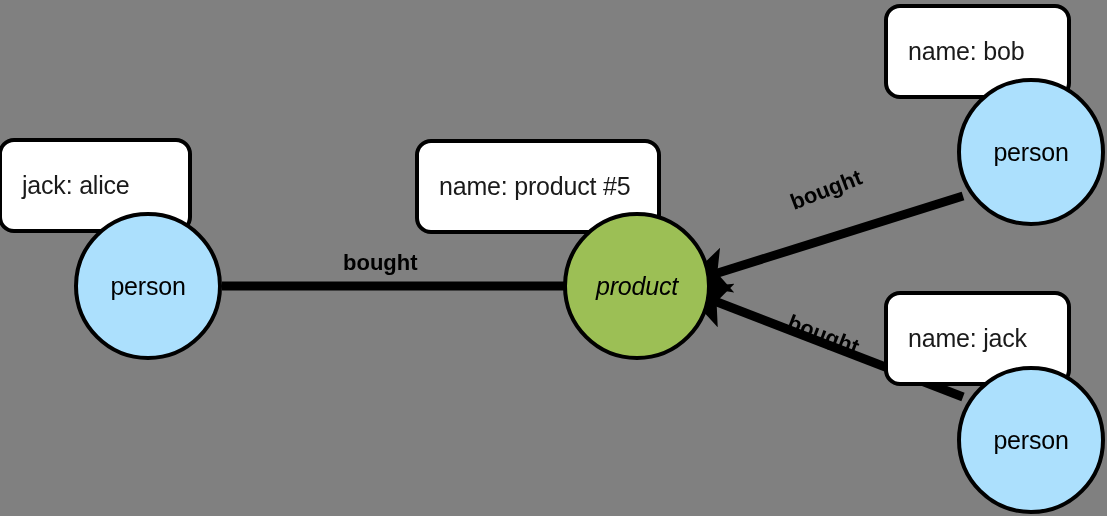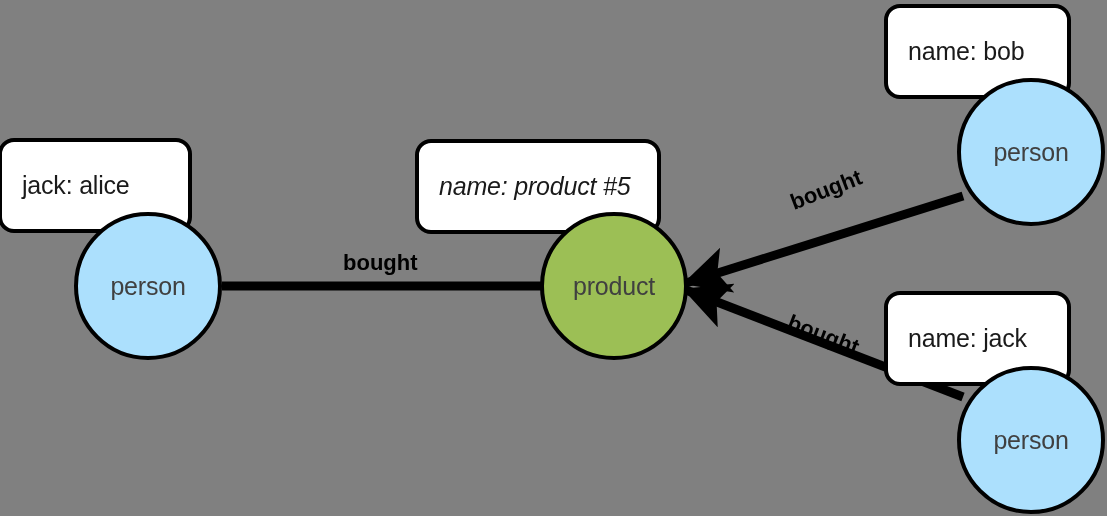--- a/index.html
+++ b/index.html
@@ -40,21 +40,21 @@
     position: absolute;
     box-sizing: border-box;
     width: 148px;
     height: 148px;
     border-radius: 50%;
     border: 4px solid #000000;
     display: flex;
     align-items: center;
     justify-content: center;
     font-size: 25px;
-    color: #404040;
+    color: #000000;
     letter-spacing: -0.2px;
   }
   .node-person { background: #ace0fd; }
   .node-product { background: #9cbf55; }
   .node-label { pointer-events: none; }
   .edge-label {
     position: absolute;
     font-size: 22px;
     font-weight: bold;
     color: #000000;
@@ -75,21 +75,21 @@
     </defs>
     <line x1="222" y1="286" x2="684" y2="286" stroke="#000000" stroke-width="9" marker-end="url(#arrow)"></line>
     <line x1="963" y1="196" x2="686" y2="283" stroke="#000000" stroke-width="9" marker-end="url(#arrow)"></line>
     <line x1="963" y1="397" x2="686" y2="290" stroke="#000000" stroke-width="9" marker-end="url(#arrow)"></line>
   </svg>
 
   <div class="prop-box" style="left:-2px; top:138px; width:194px; height:95px;">
     <span>jack: alice</span>
   </div>
 
-  <div class="prop-box" style="left:415px; top:139px; width:246px; height:95px;font-style:italic;">
+  <div class="prop-box" style="left:415px; top:139px; width:246px; height:95px;">
     <span>name: product #5</span>
   </div>
 
   <div class="prop-box" style="left:884px; top:291px; width:187px; height:95px;">
     <span>name: jack</span>
   </div>
 
   <div class="prop-box" style="left:884px; top:4px; width:187px; height:95px;">
     <span>name: bob</span>
   </div>
@@ -103,21 +103,21 @@
   </div>
 
   <div class="edge-label" style="left:786px; top:322px; transform: rotate(21deg);">
     <span>bought</span>
   </div>
 
   <div class="node-circle node-person" style="left:74px; top:212px;">
     <span class="node-label">person</span>
   </div>
 
-  <div class="node-circle node-product" style="left:540px; top:212px;">
+  <div class="node-circle node-product" style="left:563px; top:212px;font-style:italic;">
     <span class="node-label">product</span>
   </div>
 
   <div class="node-circle node-person" style="left:957px; top:78px;">
     <span class="node-label">person</span>
   </div>
 
   <div class="node-circle node-person" style="left:957px; top:366px;">
     <span class="node-label">person</span>
   </div>

